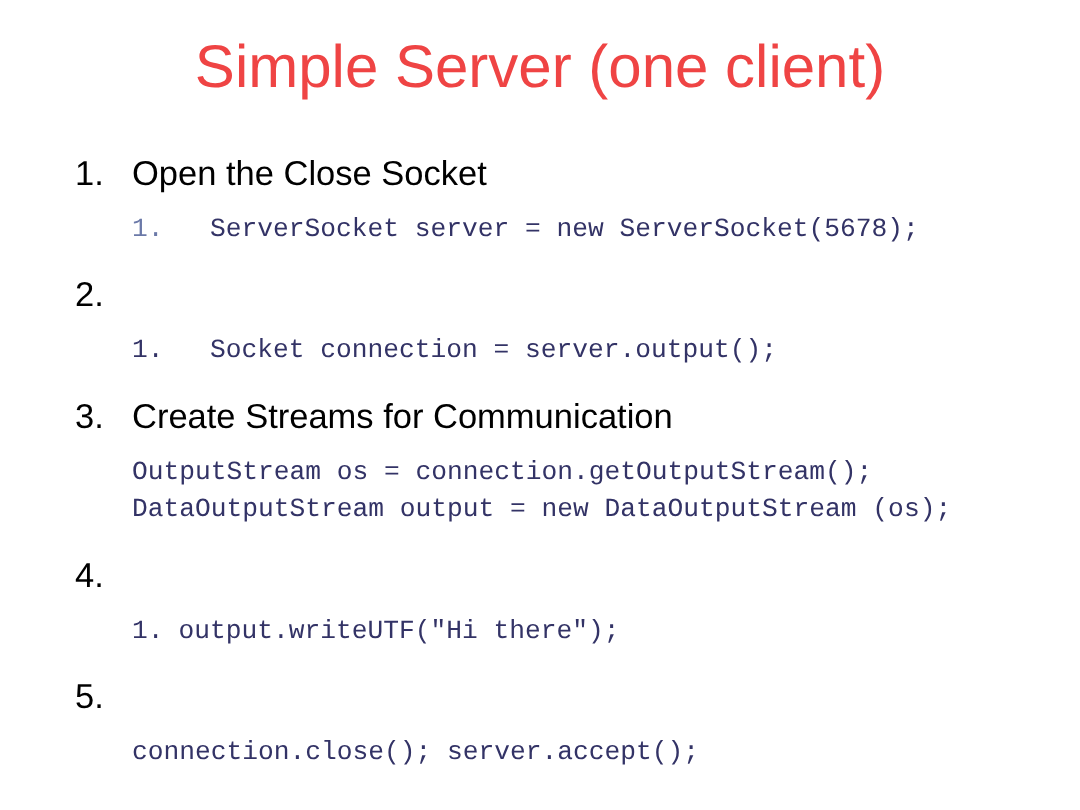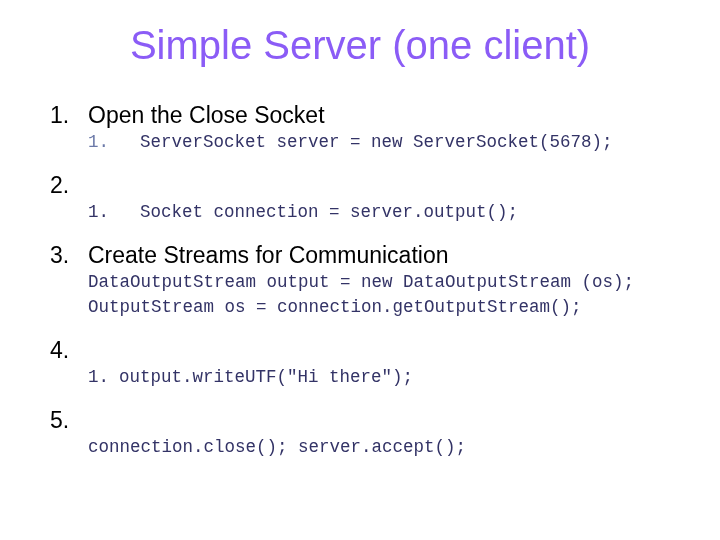--- a/index.html
+++ b/index.html
@@ -19,41 +19,41 @@
     height: 540px;
     overflow: hidden;
     background: #ffffff;
   }
   .title {
     margin: 22px 0 0 0;
     text-align: center;
     font-size: 40px;
     line-height: 46px;
     font-weight: 400;
-    color: #8b5cf6;
+    color: #ef4444;
   }
   .sections {
     margin: 34px 0 0 50px;
   }
   .section {
     margin-bottom: 17px;
   }
   .heading-row {
     display: flex;
     font-size: 23px;
     line-height: 27px;
     color: #000000;
   }
   .item-number {
     flex: 0 0 38px;
     width: 38px;
   }
   .code-block {
     margin-left: 38px;
-    margin-top: 1px;
+    margin-top: 12px;
   }
   .code-line {
     font-family: "Liberation Mono", "DejaVu Sans Mono", monospace;
     font-size: 17.5px;
     line-height: 25px;
     color: #333366;
     white-space: pre;
   }
   .code-num {
     display: inline-block;
@@ -86,22 +86,22 @@
           <div class="code-line"><span class="code-num wide">1.</span><span class="code-text">Socket connection = server.output();</span></div>
         </div>
   </div>
 
   <div class="section">
     <div class="heading-row">
       <span class="item-number">3.</span>
       <span class="heading-text">Create Streams for Communication</span>
     </div>
     <div class="code-block">
+          <div class="code-line"><span class="code-text">OutputStream os = connection.getOutputStream();</span></div>
           <div class="code-line"><span class="code-text">DataOutputStream output = new DataOutputStream (os);</span></div>
-          <div class="code-line"><span class="code-text">OutputStream os = connection.getOutputStream();</span></div>
         </div>
   </div>
 
   <div class="section">
     <div class="heading-row">
       <span class="item-number">4.</span>
     </div>
     <div class="code-block">
           <div class="code-line"><span class="code-num tight">1.</span><span class="code-text">output.writeUTF("Hi there");</span></div>
         </div>

